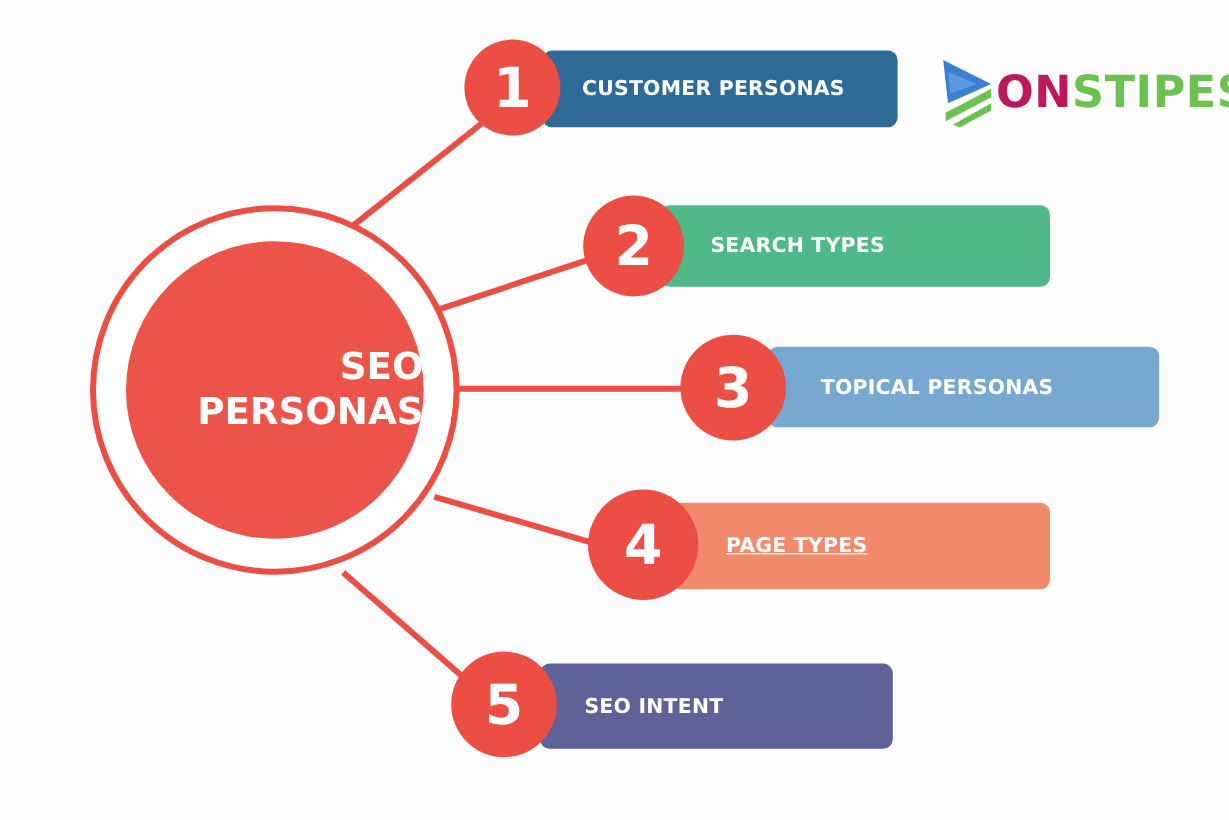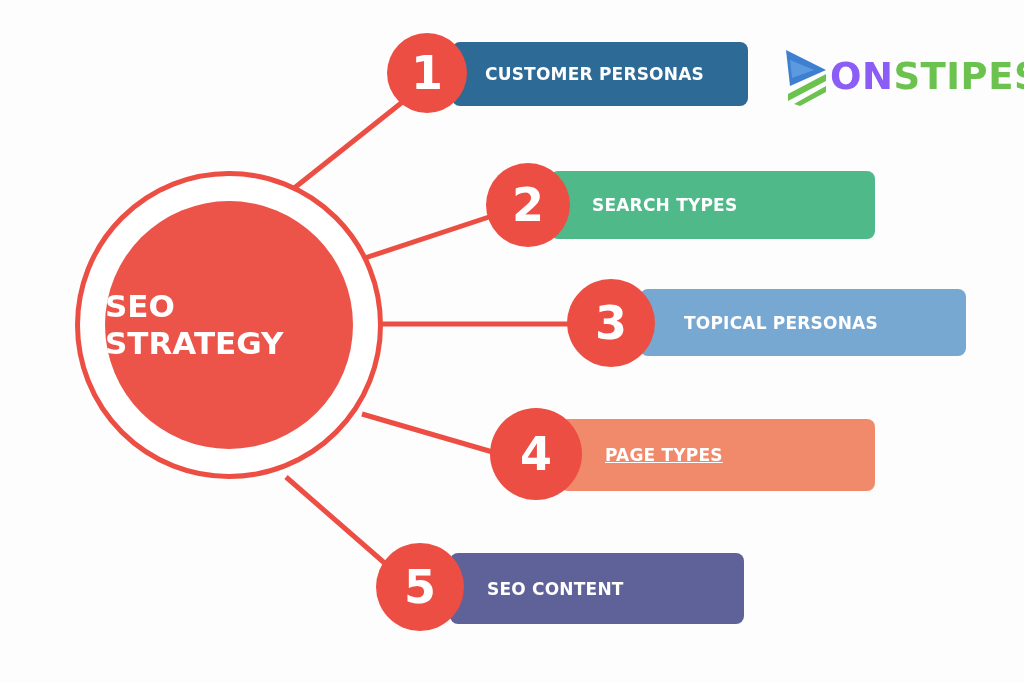--- a/index.html
+++ b/index.html
@@ -24,49 +24,49 @@
     font-family: "DejaVu Sans", sans-serif;
   }
   .hub-ring {
     position: absolute; left: 75px; top: 171px; width: 308px; height: 308px;
     border-radius: 50%; border: 5px solid #ec4e43; box-sizing: border-box;
     background: #fff;
   }
   .hub {
     position: absolute; left: 105px; top: 201px; width: 248px; height: 248px;
     border-radius: 50%; background: #ec5349;
-    display: flex; flex-direction: column; align-items: flex-start; justify-content: center;
+    display: flex; flex-direction: column; align-items: flex-end; justify-content: center;
     color: #fff; font-weight: bold; font-size: 31px; line-height: 37px; text-align: center;
   }
   .logo { position: absolute; left: 784px; top: 48px; width: 215px; height: 58px; }
   .logo-text {
     position: absolute; left: 830px; top: 55px;
     font-weight: bold; font-size: 37px; letter-spacing: 0.5px;
     font-family: "DejaVu Sans", sans-serif;
   }
-  .logo-on { color: #8b5cf6; }
+  .logo-on { color: #be185d; }
   .logo-stipes { color: #6cc24f; }
 </style>
 </head>
 <body>
 
 <div class="canvas">
 
   <svg class="lines" width="1024" height="683">
     <line x1="288" y1="193" x2="405" y2="100" stroke="#ec4e43" stroke-width="5"></line>
     <line x1="362" y1="259" x2="492" y2="216" stroke="#ec4e43" stroke-width="5"></line>
     <line x1="380" y1="324" x2="572" y2="324" stroke="#ec4e43" stroke-width="5"></line>
     <line x1="362" y1="414" x2="496" y2="453" stroke="#ec4e43" stroke-width="5"></line>
     <line x1="286" y1="477" x2="388" y2="566" stroke="#ec4e43" stroke-width="5"></line>
   </svg>
 
   <div class="hub-ring"></div>
   <div class="hub">
     <span>SEO</span>
-    <span>STRATEGY</span>
+    <span>PERSONAS</span>
   </div>
 
   <div class="bar" style="left:452px; top:42px; width:296px; height:64px; background:#2e6a96; padding-left:33px;">
     <span>CUSTOMER PERSONAS</span>
   </div>
   <div class="badge" style="left:387px; top:33px; width:80px; height:80px;">
     <span>1</span>
   </div>
 
   <div class="bar" style="left:550px; top:171px; width:325px; height:68px; background:#4fb98a; padding-left:42px;">
@@ -84,21 +84,21 @@
   </div>
 
   <div class="bar" style="left:560px; top:419px; width:315px; height:72px; background:#f08a6b; padding-left:45px;text-decoration:underline;">
     <span>PAGE TYPES</span>
   </div>
   <div class="badge" style="left:490px; top:408px; width:92px; height:92px;">
     <span>4</span>
   </div>
 
   <div class="bar" style="left:450px; top:553px; width:294px; height:71px; background:#5f6199; padding-left:37px;">
-    <span>SEO CONTENT</span>
+    <span>SEO INTENT</span>
   </div>
   <div class="badge" style="left:376px; top:543px; width:88px; height:88px;">
     <span>5</span>
   </div>
 
   <svg class="logo" width="50" height="58" viewBox="0 0 50 58" style="width:50px;">
     <polygon points="2,2 42,22 6,38" fill="#3d7fd0"></polygon>
     <polygon points="6,12 30,22 8,30" fill="#5c9ae0"></polygon>
     <polygon points="4,46 42,26 42,33 4,53" fill="#6cc24f"></polygon>
     <polygon points="10,56 42,38 42,44 16,58" fill="#6cc24f"></polygon>

